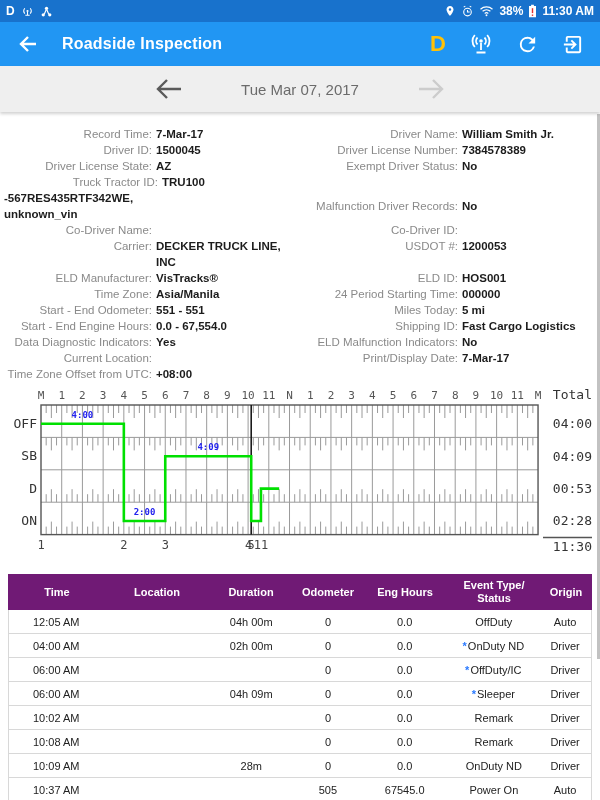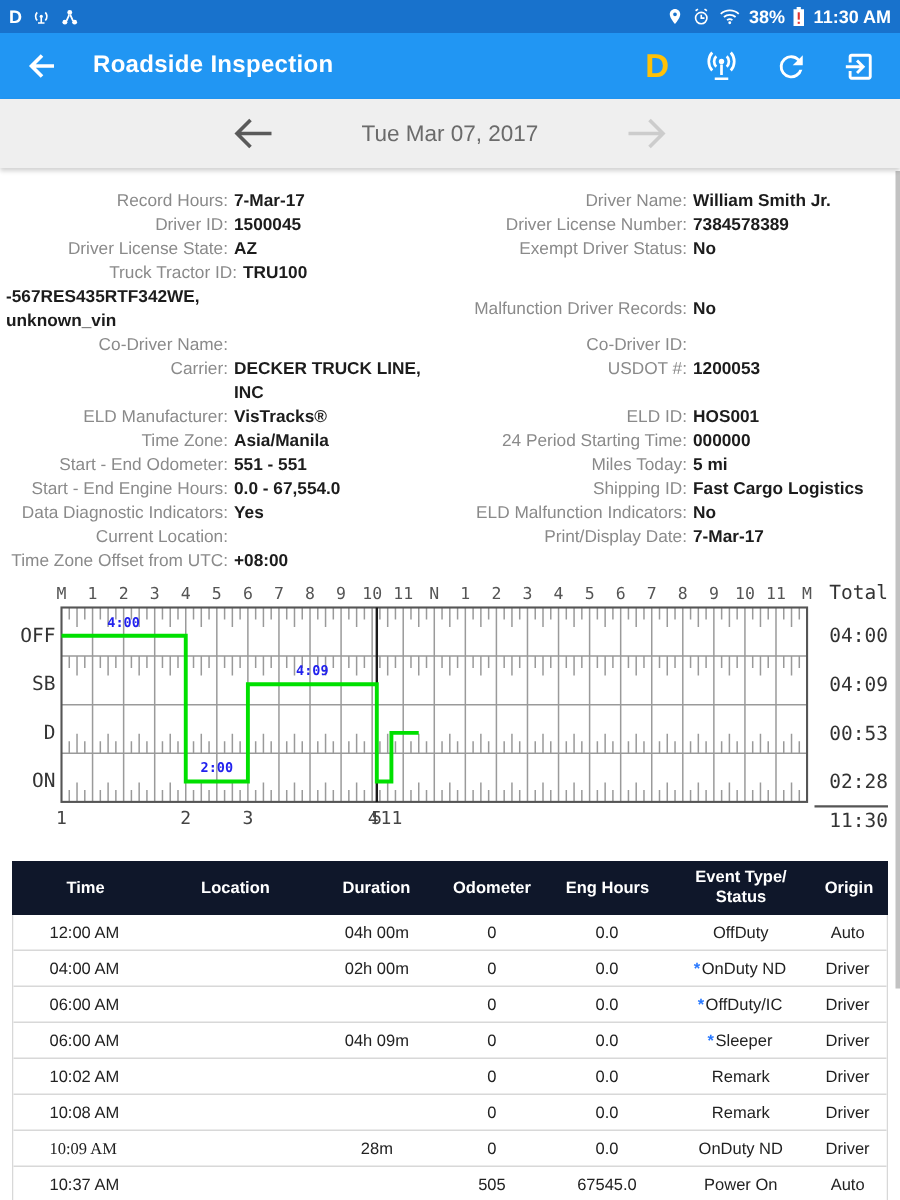--- a/index.html
+++ b/index.html
@@ -40,21 +40,21 @@
   .f-cell.right .f-label { width:158px; }
   .f-value { color:#1c1c1c; font-weight:bold; margin-left:4px; white-space:pre-line;
              max-width:142px; }
 
   
   .chart-wrap { margin-top:5px; }
   .chart-wrap svg { display:block; }
 
   
   .hos-table { margin:9px 8px 0 8px; font-size:11px; }
-  .thead { display:flex; background:#0f172a; color:#fff; min-height:36px;
+  .thead { display:flex; background:#701a75; color:#fff; min-height:36px;
            align-items:center; }
   .th { text-align:center; white-space:pre-line; line-height:13px; font-weight:bold; }
   .tbody { border-left:1px solid #d8d8d8; border-right:1px solid #d8d8d8; }
   .tr { display:flex; height:24px; align-items:center; border-bottom:1px solid #d8d8d8;
         color:#222; background:#fff; }
   .td { text-align:center; }
   .td.time { text-align:left; padding-left:24px; }
   .star { color:#2979ff; font-weight:bold; margin-right:1px; }
 
   
@@ -132,21 +132,21 @@
     </svg>
     <span class="date-label">Tue Mar 07, 2017</span>
     <svg class="nav-arrow" width="28" height="22" viewBox="0 0 28 22" fill="none" stroke="#cccccc" stroke-width="2.4">
       <path d="M2 11h23M16 2l9 9-9 9"></path>
     </svg>
   </div>
 
   <div class="fields" id="fields">
       <div class="f-row">
         <div class="f-cell left">
-          <span class="f-label">Record Hours:</span>
+          <span class="f-label">Record Time:</span>
           <span class="f-value">7-Mar-17</span>
         </div>
         <div class="f-cell right">
           <span class="f-label">Driver Name:</span>
           <span class="f-value">William Smith Jr.</span>
         </div>
       </div>
       <div class="f-row">
         <div class="f-cell left">
           <span class="f-label">Driver ID:</span>
@@ -649,21 +649,21 @@
         <div class="th" style="width: 102px;">Location</div>
         <div class="th" style="width: 86px;">Duration</div>
         <div class="th" style="width: 68px;">Odometer</div>
         <div class="th" style="width: 86px;">Eng Hours</div>
         <div class="th" style="width: 92px;">Event Type/
 Status</div>
         <div class="th" style="width: 52px;">Origin</div>
       </div>
     <div class="tbody" id="tbody">
         <div class="tr">
-          <div class="td time" style="width: 98px;">12:00 AM</div>
+          <div class="td time" style="width: 98px;">12:05 AM</div>
           <div class="td" style="width: 102px;"></div>
           <div class="td" style="width: 86px;">04h 00m</div>
           <div class="td" style="width: 68px;">0</div>
           <div class="td" style="width: 86px;">0.0</div>
           <div class="td" style="width: 92px;"><span class="star"></span><span>OffDuty</span></div>
           <div class="td" style="width: 52px;">Auto</div>
         </div>
         <div class="tr">
           <div class="td time" style="width: 98px;">04:00 AM</div>
           <div class="td" style="width: 102px;"></div>
@@ -703,21 +703,21 @@
         <div class="tr">
           <div class="td time" style="width: 98px;">10:08 AM</div>
           <div class="td" style="width: 102px;"></div>
           <div class="td" style="width: 86px;"></div>
           <div class="td" style="width: 68px;">0</div>
           <div class="td" style="width: 86px;">0.0</div>
           <div class="td" style="width: 92px;"><span class="star"></span><span>Remark</span></div>
           <div class="td" style="width: 52px;">Driver</div>
         </div>
         <div class="tr">
-          <div class="td time" style="width: 98px; font-family: Liberation Serif, serif;">10:09 AM</div>
+          <div class="td time" style="width: 98px;">10:09 AM</div>
           <div class="td" style="width: 102px;"></div>
           <div class="td" style="width: 86px;">28m</div>
           <div class="td" style="width: 68px;">0</div>
           <div class="td" style="width: 86px;">0.0</div>
           <div class="td" style="width: 92px;"><span class="star"></span><span>OnDuty ND</span></div>
           <div class="td" style="width: 52px;">Driver</div>
         </div>
         <div class="tr">
           <div class="td time" style="width: 98px;">10:37 AM</div>
           <div class="td" style="width: 102px;"></div>

